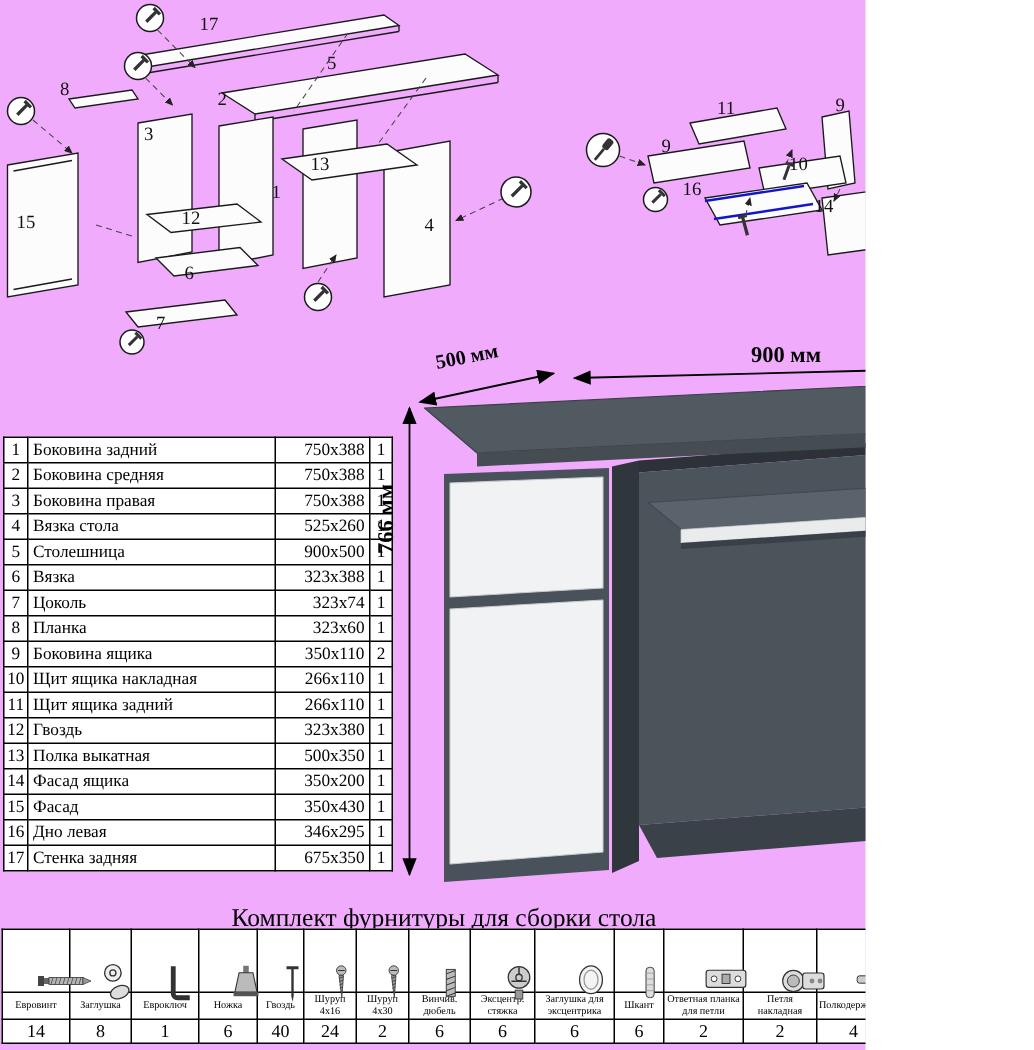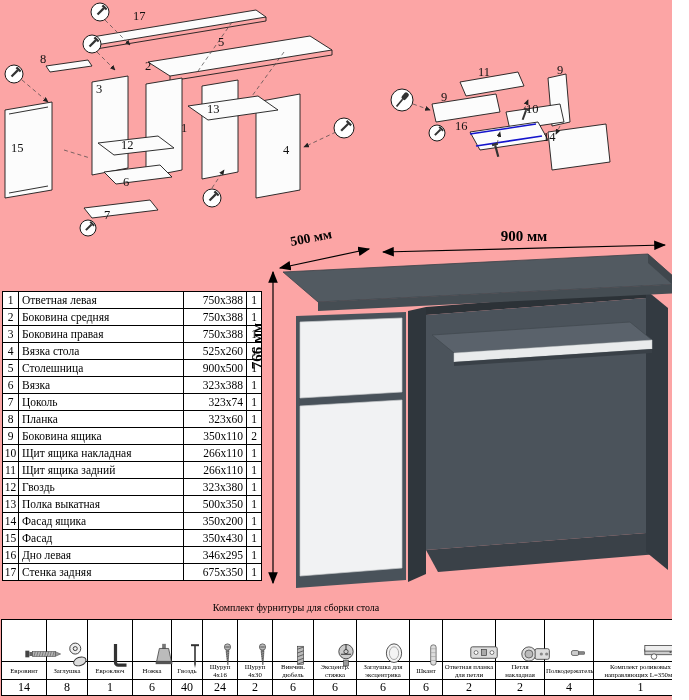--- a/index.html
+++ b/index.html
@@ -1,28 +1,28 @@
 <!DOCTYPE html>
 <html><head>
 <meta charset="utf-8">
 <style>
   html,body{margin:0;padding:0;background:#fff;}
-  .page{position:relative;width:672px;height:700px;background:#fca5a5;overflow:hidden;
+  .page{position:relative;width:577px;height:700px;background:#f0abfc;overflow:hidden;
         font-family:"Liberation Serif",serif;color:#000;}
   svg{position:absolute;}
   .plabel{position:absolute;font-size:12.5px;line-height:1;color:#111;font-family:"Liberation Serif",serif;}
   
   .parts{position:absolute;left:2px;top:291px;border-collapse:collapse;font-size:11.5px;background:#fff;}
   .parts td{border:1px solid #000;padding:0 3px;height:16px;line-height:15px;white-space:nowrap;}
   .parts .c-num{width:13px;text-align:center;padding:0 1px;}
   .parts .c-name{width:158px;text-align:left;}
   .parts .c-size{width:56px;text-align:right;}
   .parts .c-qty{width:12px;text-align:center;padding:0 1px;}
   
-  .hw-title{position:absolute;top:602px;left:0;width:592px;text-align:center;font-size:10px;}
+  .hw-title{position:absolute;top:602px;left:0;width:592px;text-align:center;font-size:17px;}
   .hw{position:absolute;left:1px;top:619px;width:687px;border-collapse:collapse;table-layout:fixed;background:#fff;}
   .hw td{border:1px solid #000;text-align:center;vertical-align:middle;padding:0;overflow:hidden;}
   .hw .hw-icon-cell{height:41px;}
   .hw .hw-name-cell{font-size:6.8px;line-height:1.1;height:15px;padding:1px 1px;}
   .hw .hw-qty-cell{font-size:12px;height:15px;}
 </style>
 </head>
 <body>
 
 <div class="page">
@@ -166,21 +166,21 @@
   <span class="plabel" style="left:441px;top:91px">9</span>
   <span class="plabel" style="left:557px;top:64px">9</span>
   <span class="plabel" style="left:526px;top:103px">10</span>
   <span class="plabel" style="left:455px;top:120px">16</span>
   <span class="plabel" style="left:543px;top:131px">14</span>
 
   <table class="parts">
     <tbody>
     <tr>
       <td class="c-num">1</td>
-      <td class="c-name">Ответная левая</td>
+      <td class="c-name">Боковина задний</td>
       <td class="c-size">750x388</td>
       <td class="c-qty">1</td>
     </tr>
 
     <tr>
       <td class="c-num">2</td>
       <td class="c-name">Боковина средняя</td>
       <td class="c-size">750x388</td>
       <td class="c-qty">1</td>
     </tr>

